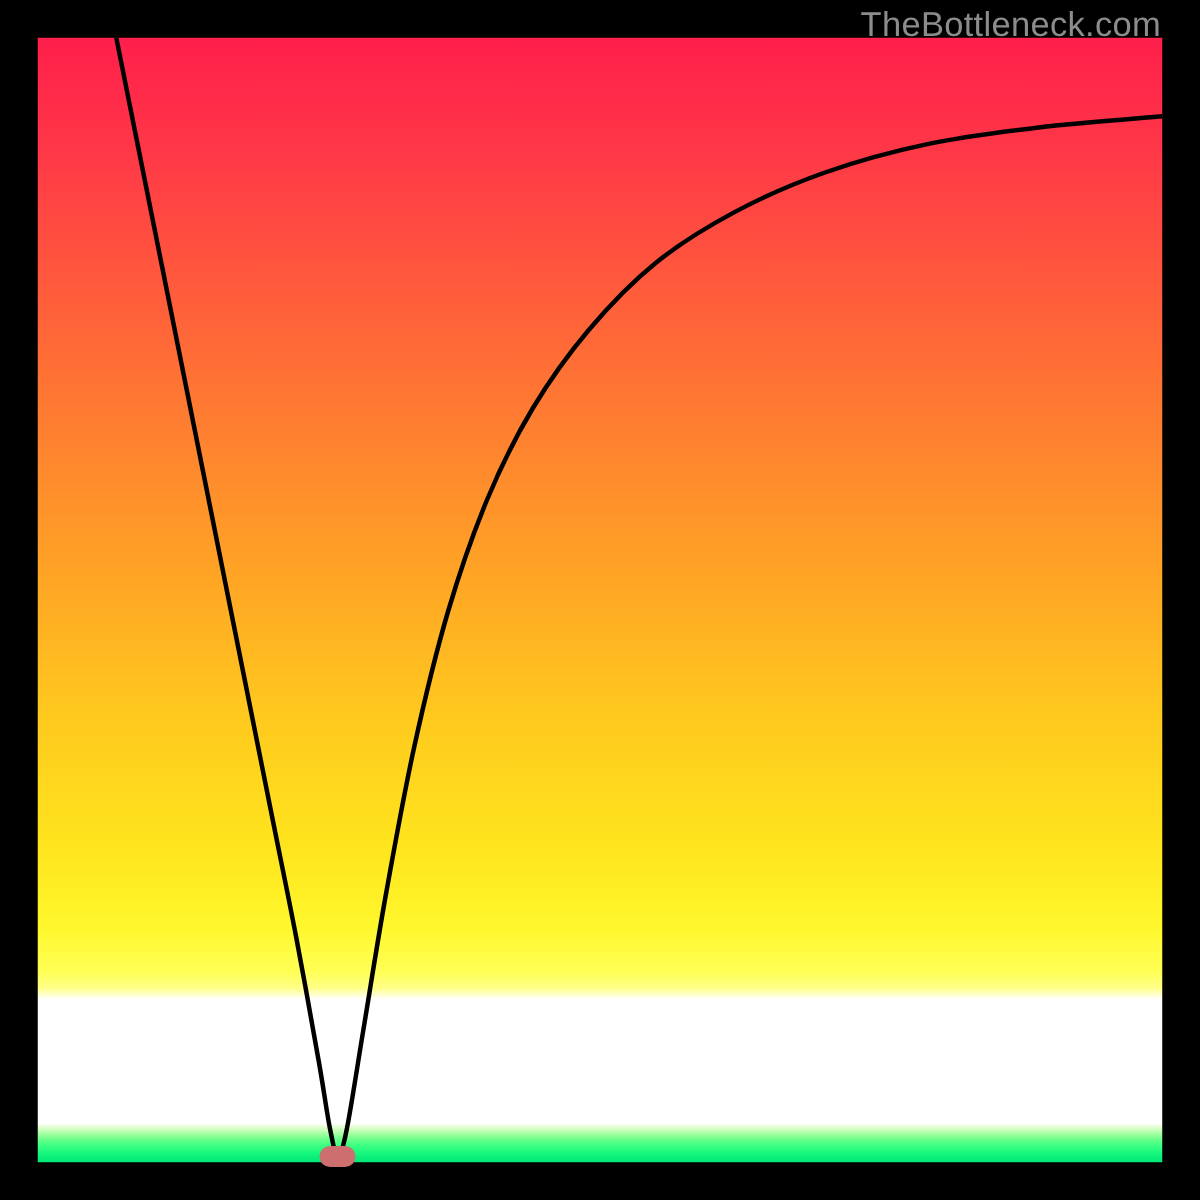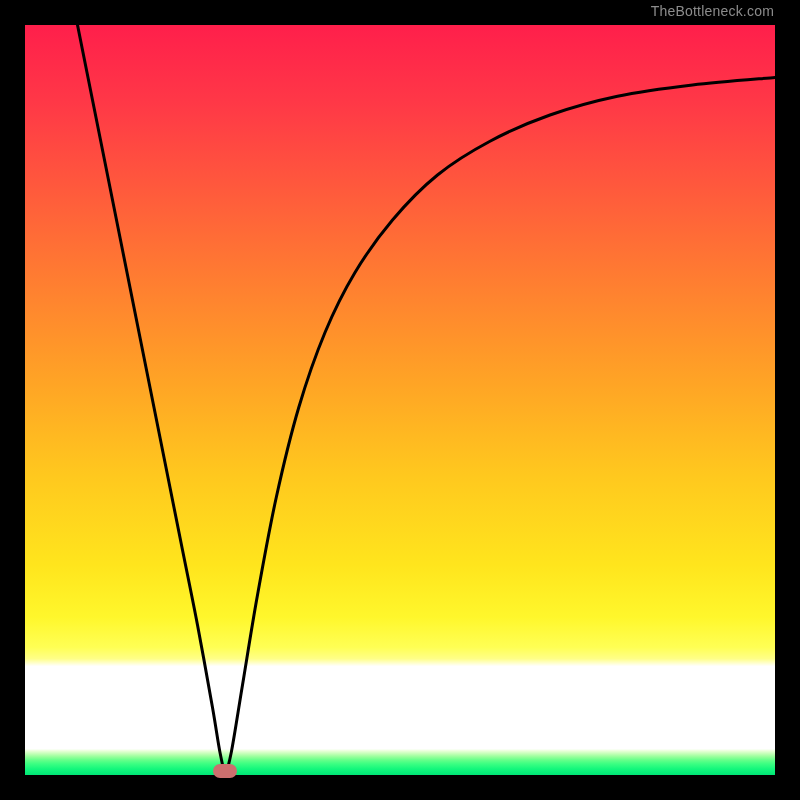--- a/index.html
+++ b/index.html
@@ -23,21 +23,21 @@
     left: 0;
     top: 0;
     width: 750px;
     height: 750px;
   }
   .watermark {
     position: absolute;
     top: 3px;
     right: 26px;
     font-family: Arial, Helvetica, sans-serif;
-    font-size: 14px;
+    font-size: 23px;
     color: #8c8c8c;
     font-weight: 500;
     letter-spacing: 0.2px;
   }
   .marker {
     position: absolute;
     width: 24px;
     height: 14px;
     background: #cc6f6e;
     border-radius: 7px;

